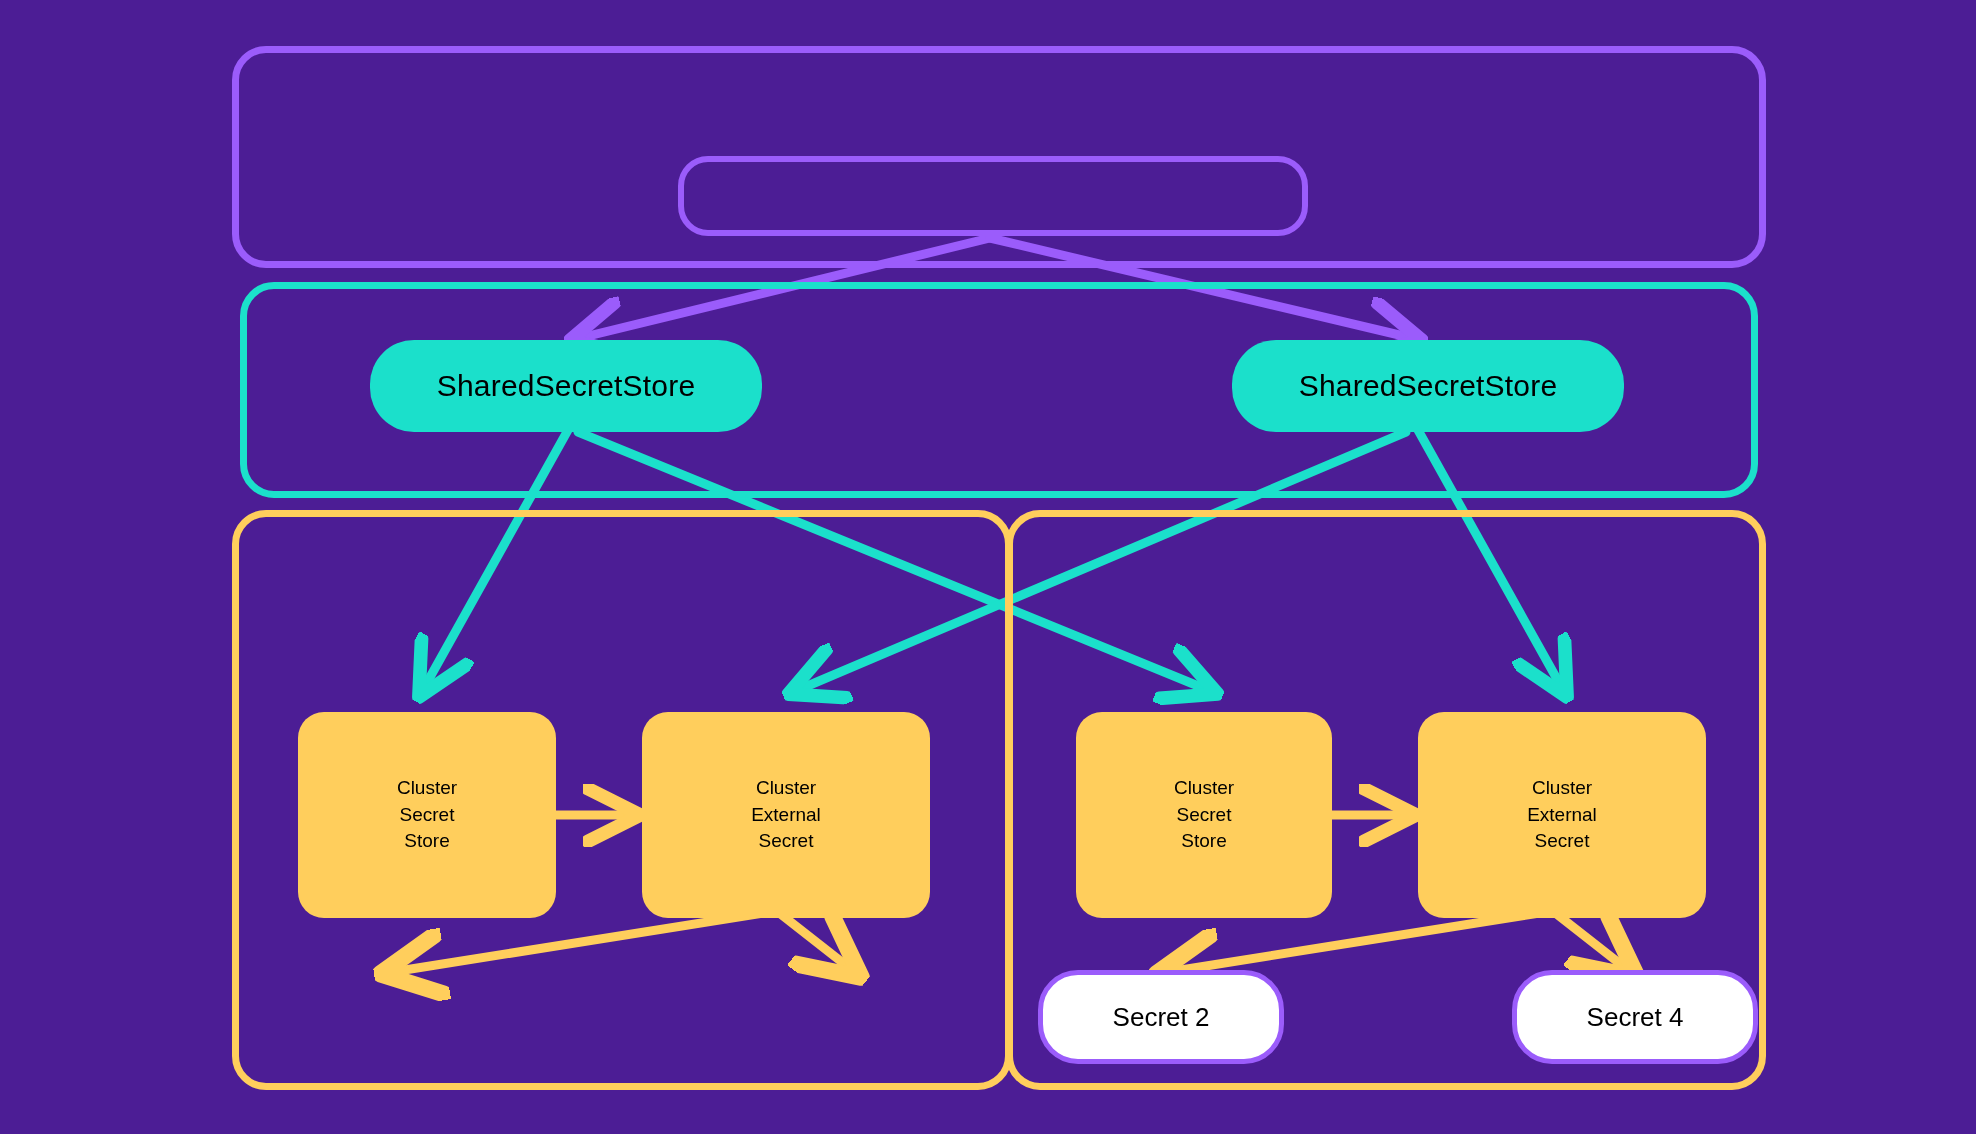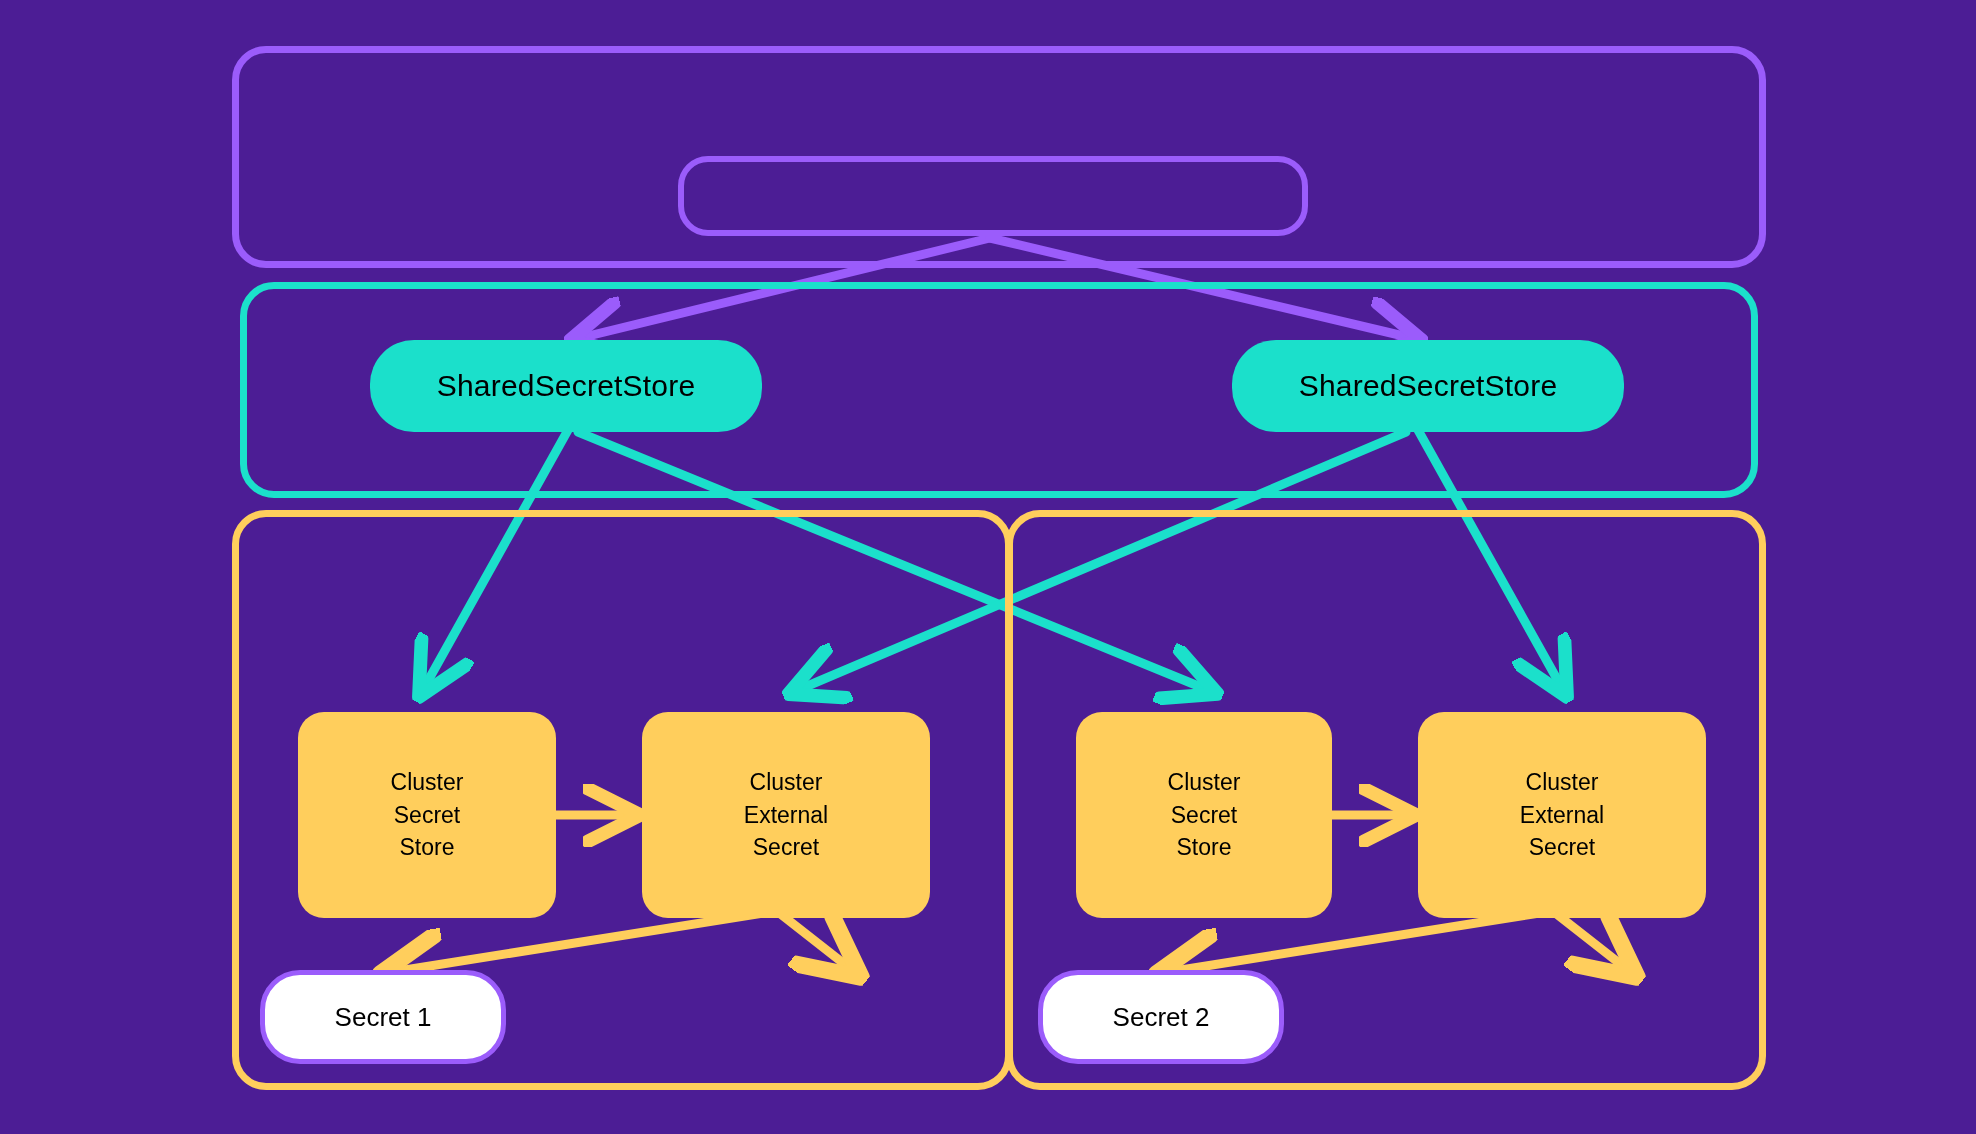--- a/index.html
+++ b/index.html
@@ -74,21 +74,21 @@
   .node-yellow {
     position: absolute;
     box-sizing: border-box;
     background: #FFCE5C;
     border-radius: 26px;
     display: flex;
     flex-direction: column;
     align-items: center;
     justify-content: center;
     color: #000000;
-    font-size: 23px;
+    font-size: 19px;
     line-height: 1.42;
     text-align: center;
   }
   .node-yellow span { display: block; }
 
   
   .node-secret {
     position: absolute;
     box-sizing: border-box;
     background: #FFFFFF;
@@ -176,23 +176,23 @@
     <span>Secret</span>
     <span>Store</span>
   </div>
 
   <div class="node-yellow" style="left:1418px; top:712px; width:288px; height:206px;">
     <span>Cluster</span>
     <span>External</span>
     <span>Secret</span>
   </div>
 
-  <div class="node-secret" style="left:260px; top:970px; width:246px; height:94px;">
-    <span>Secret 1</span>
-  </div>
 
 
   <div class="node-secret" style="left:1038px; top:970px; width:246px; height:94px;">
     <span>Secret 2</span>
   </div>
 
+  <div class="node-secret" style="left:1512px; top:970px; width:246px; height:94px;">
+    <span>Secret 4</span>
+  </div>
 
 </div>
 
 </body></html>

